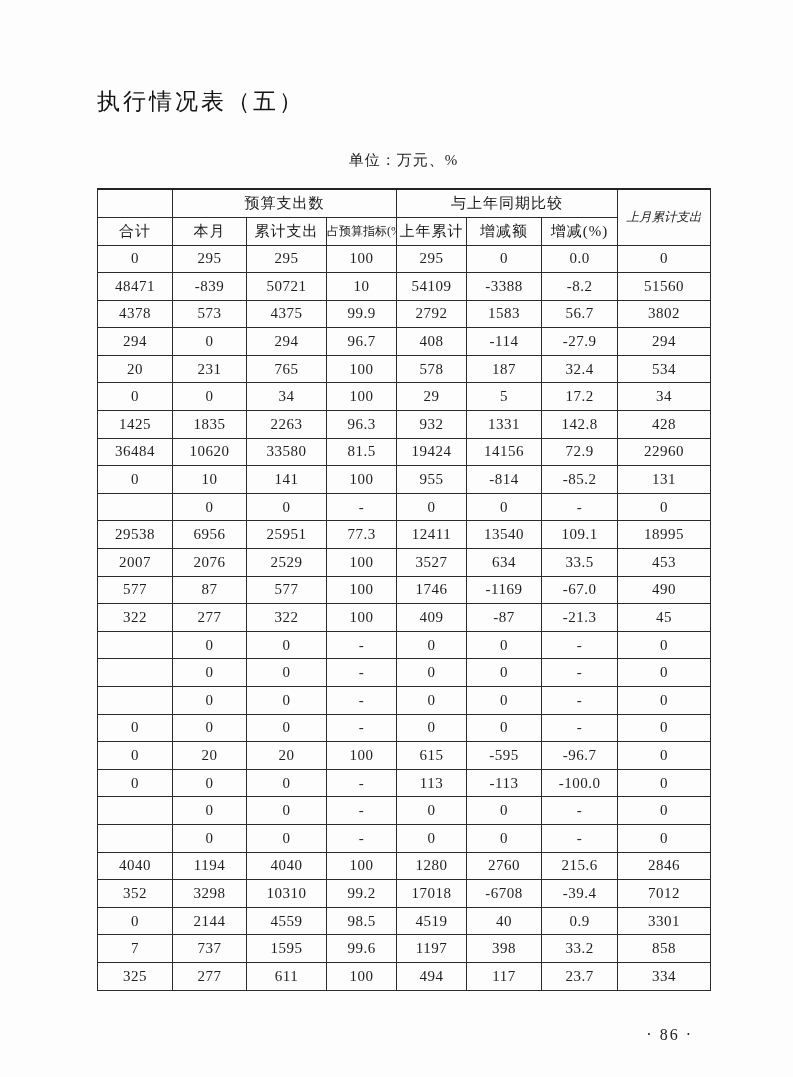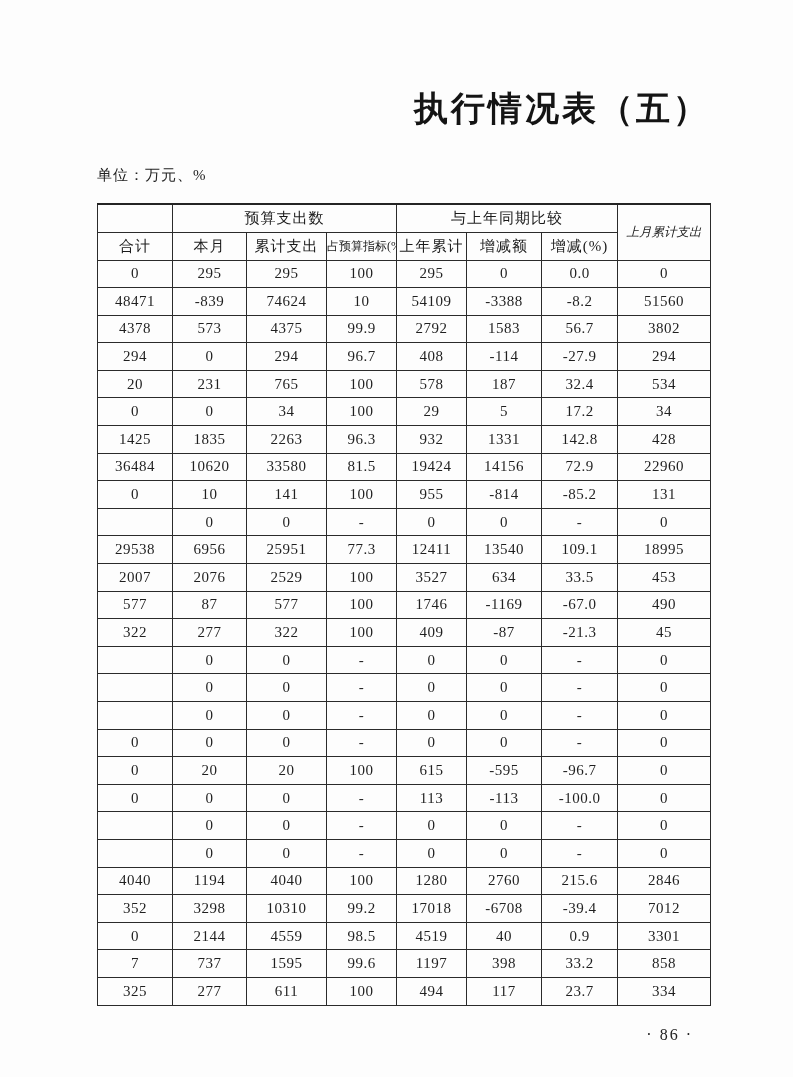--- a/index.html
+++ b/index.html
@@ -9,29 +9,28 @@
     height: 1077px;
     background: #fdfdfd;
     position: relative;
     overflow: hidden;
     font-family: "Liberation Serif", "DejaVu Serif", serif;
     color: #1c1c1c;
   }
   .content { padding: 86px 83px 0 97px; }
   .doc-title {
     font-family: "Liberation Sans", "DejaVu Sans", sans-serif;
-    font-size: 34px;
-    font-weight: 700;
+    font-size: 23px;
+    font-weight: 400;
     letter-spacing: 3px;
     color: #141414;
-    text-align: right;
   }
   .unit-note {
     margin-top: 34px;
-    text-align: left;
+    text-align: center;
     font-size: 15px;
     letter-spacing: 1px;
     color: #222;
   }
   table.exec-table {
     margin-top: 18px;
     width: 100%;
     border-collapse: collapse;
     table-layout: fixed;
     border-top: 2.5px solid #242424;
@@ -120,21 +119,21 @@
             <td>295</td>
             <td>100</td>
             <td>295</td>
             <td>0</td>
             <td>0.0</td>
             <td>0</td>
           </tr>
           <tr>
             <td>48471</td>
             <td>-839</td>
-            <td>74624</td>
+            <td>50721</td>
             <td>10</td>
             <td>54109</td>
             <td>-3388</td>
             <td>-8.2</td>
             <td>51560</td>
           </tr>
           <tr>
             <td>4378</td>
             <td>573</td>
             <td>4375</td>

